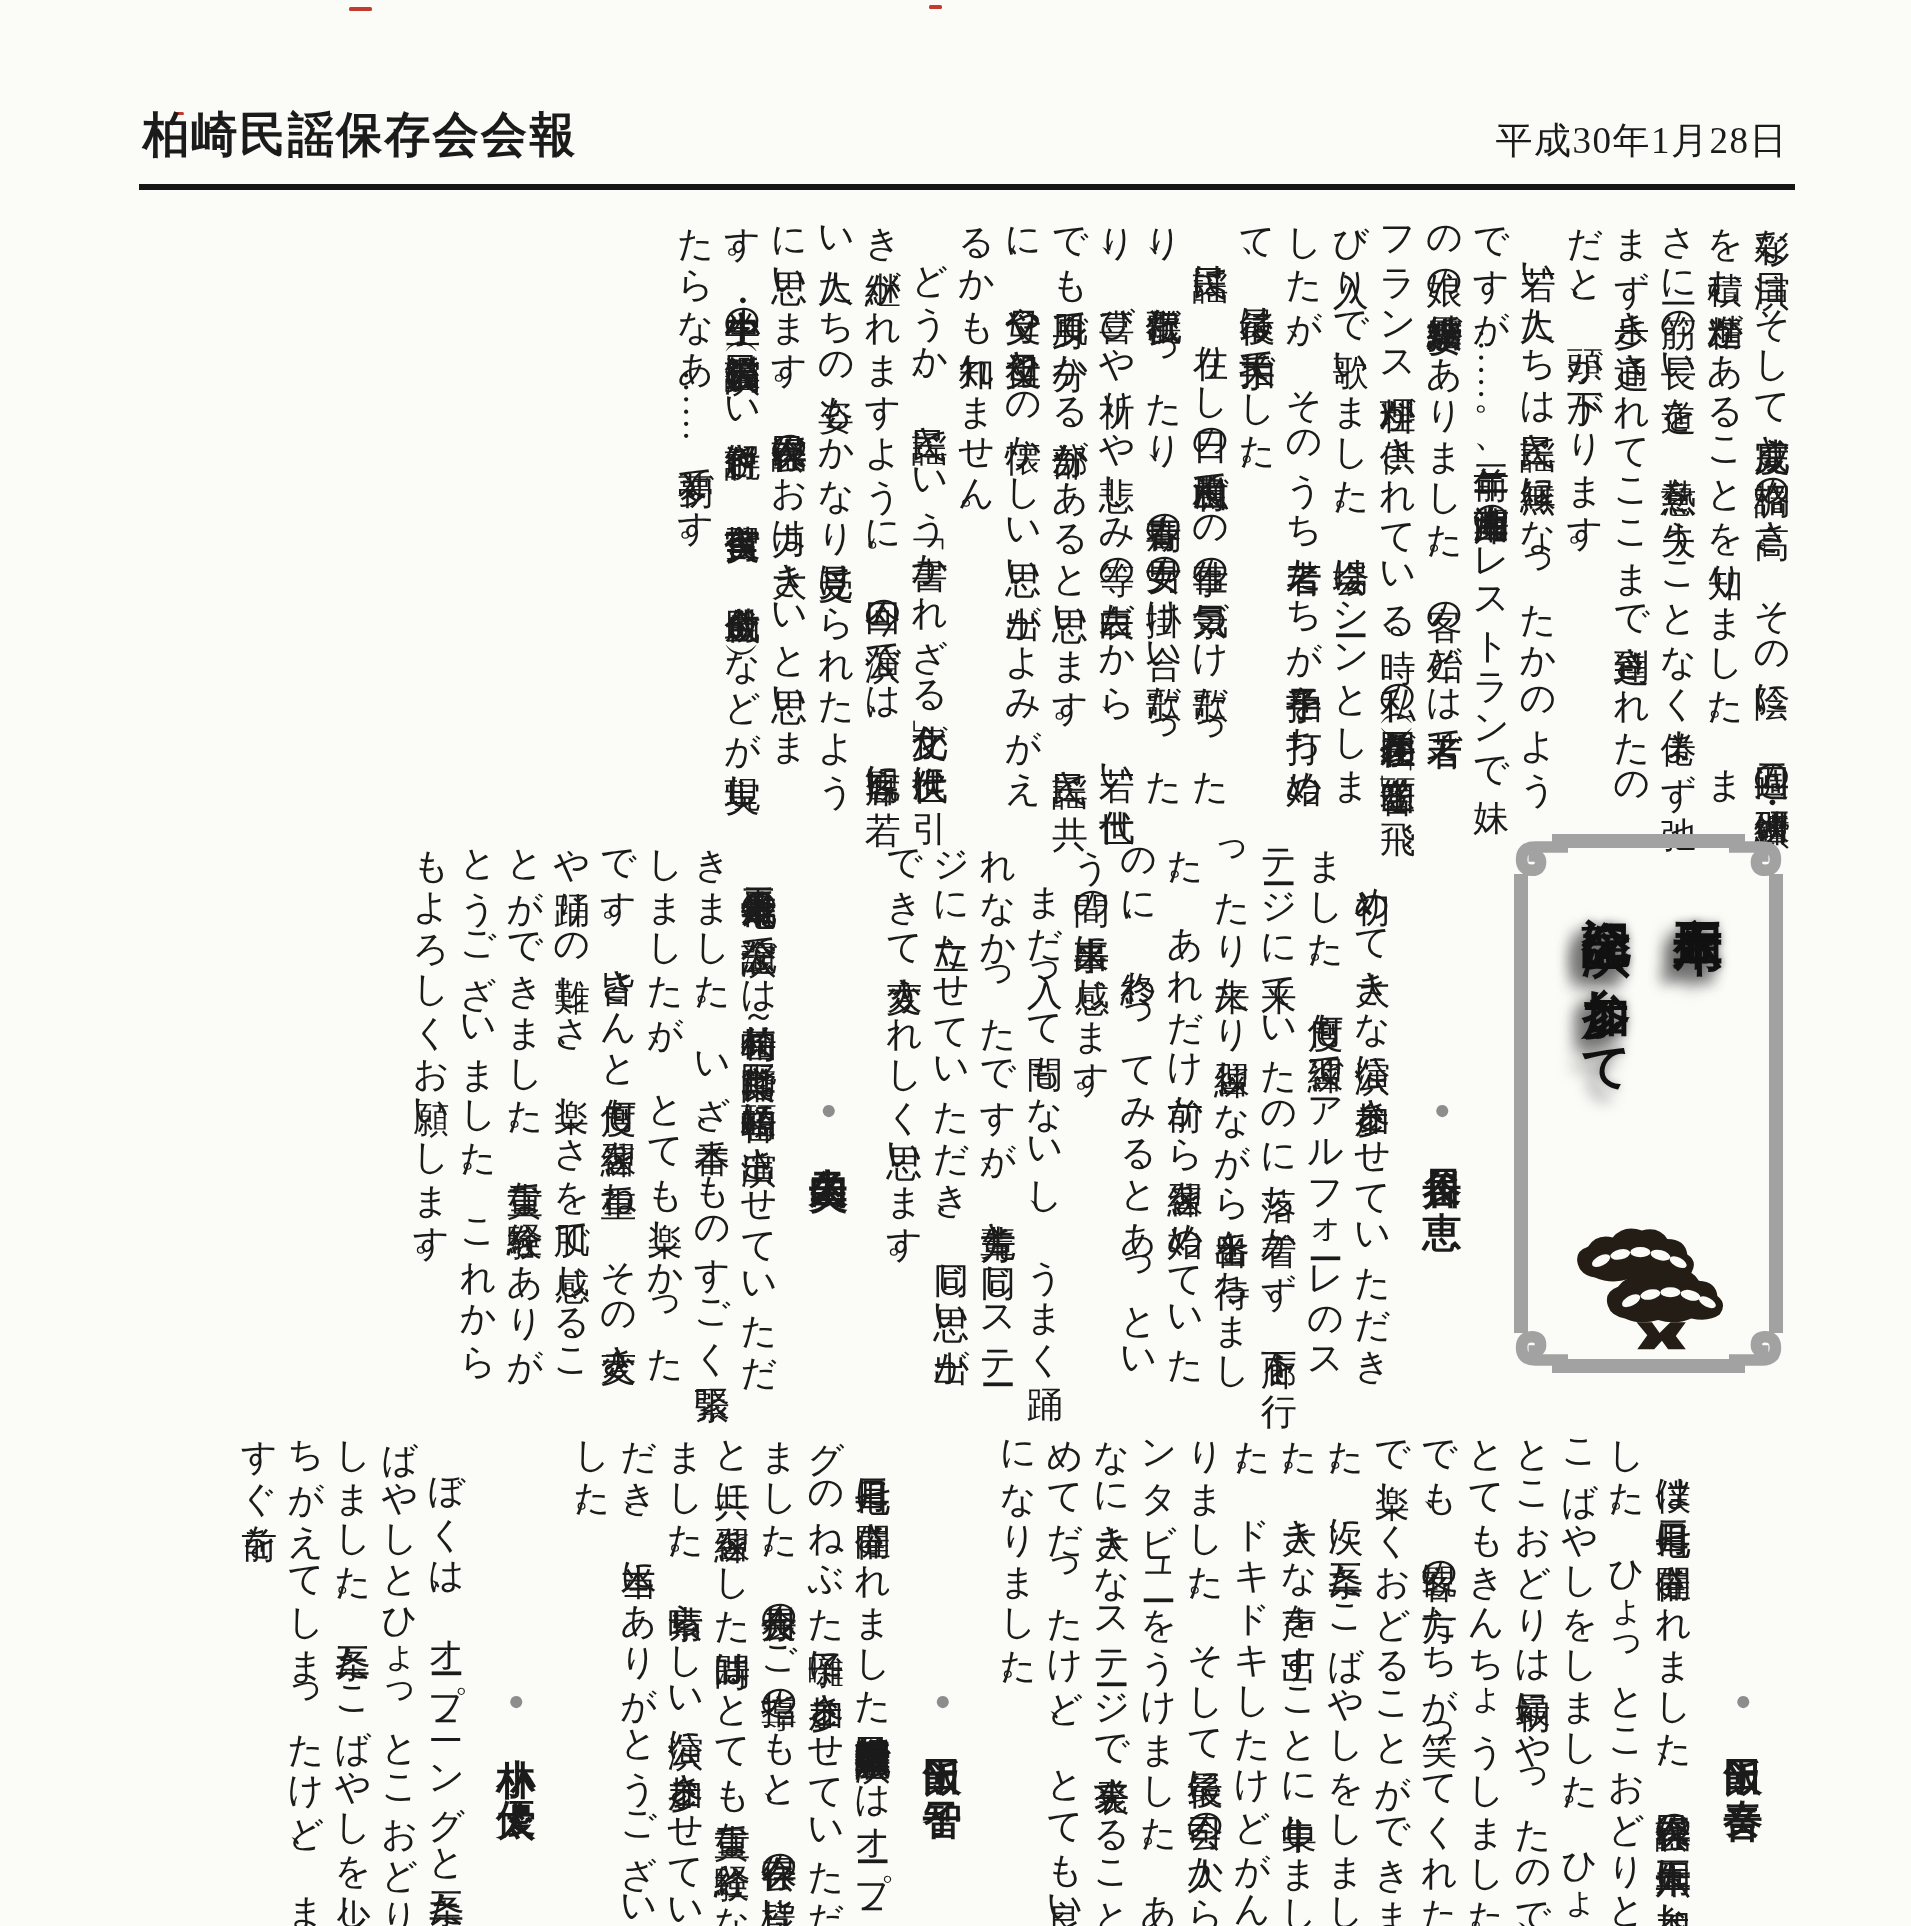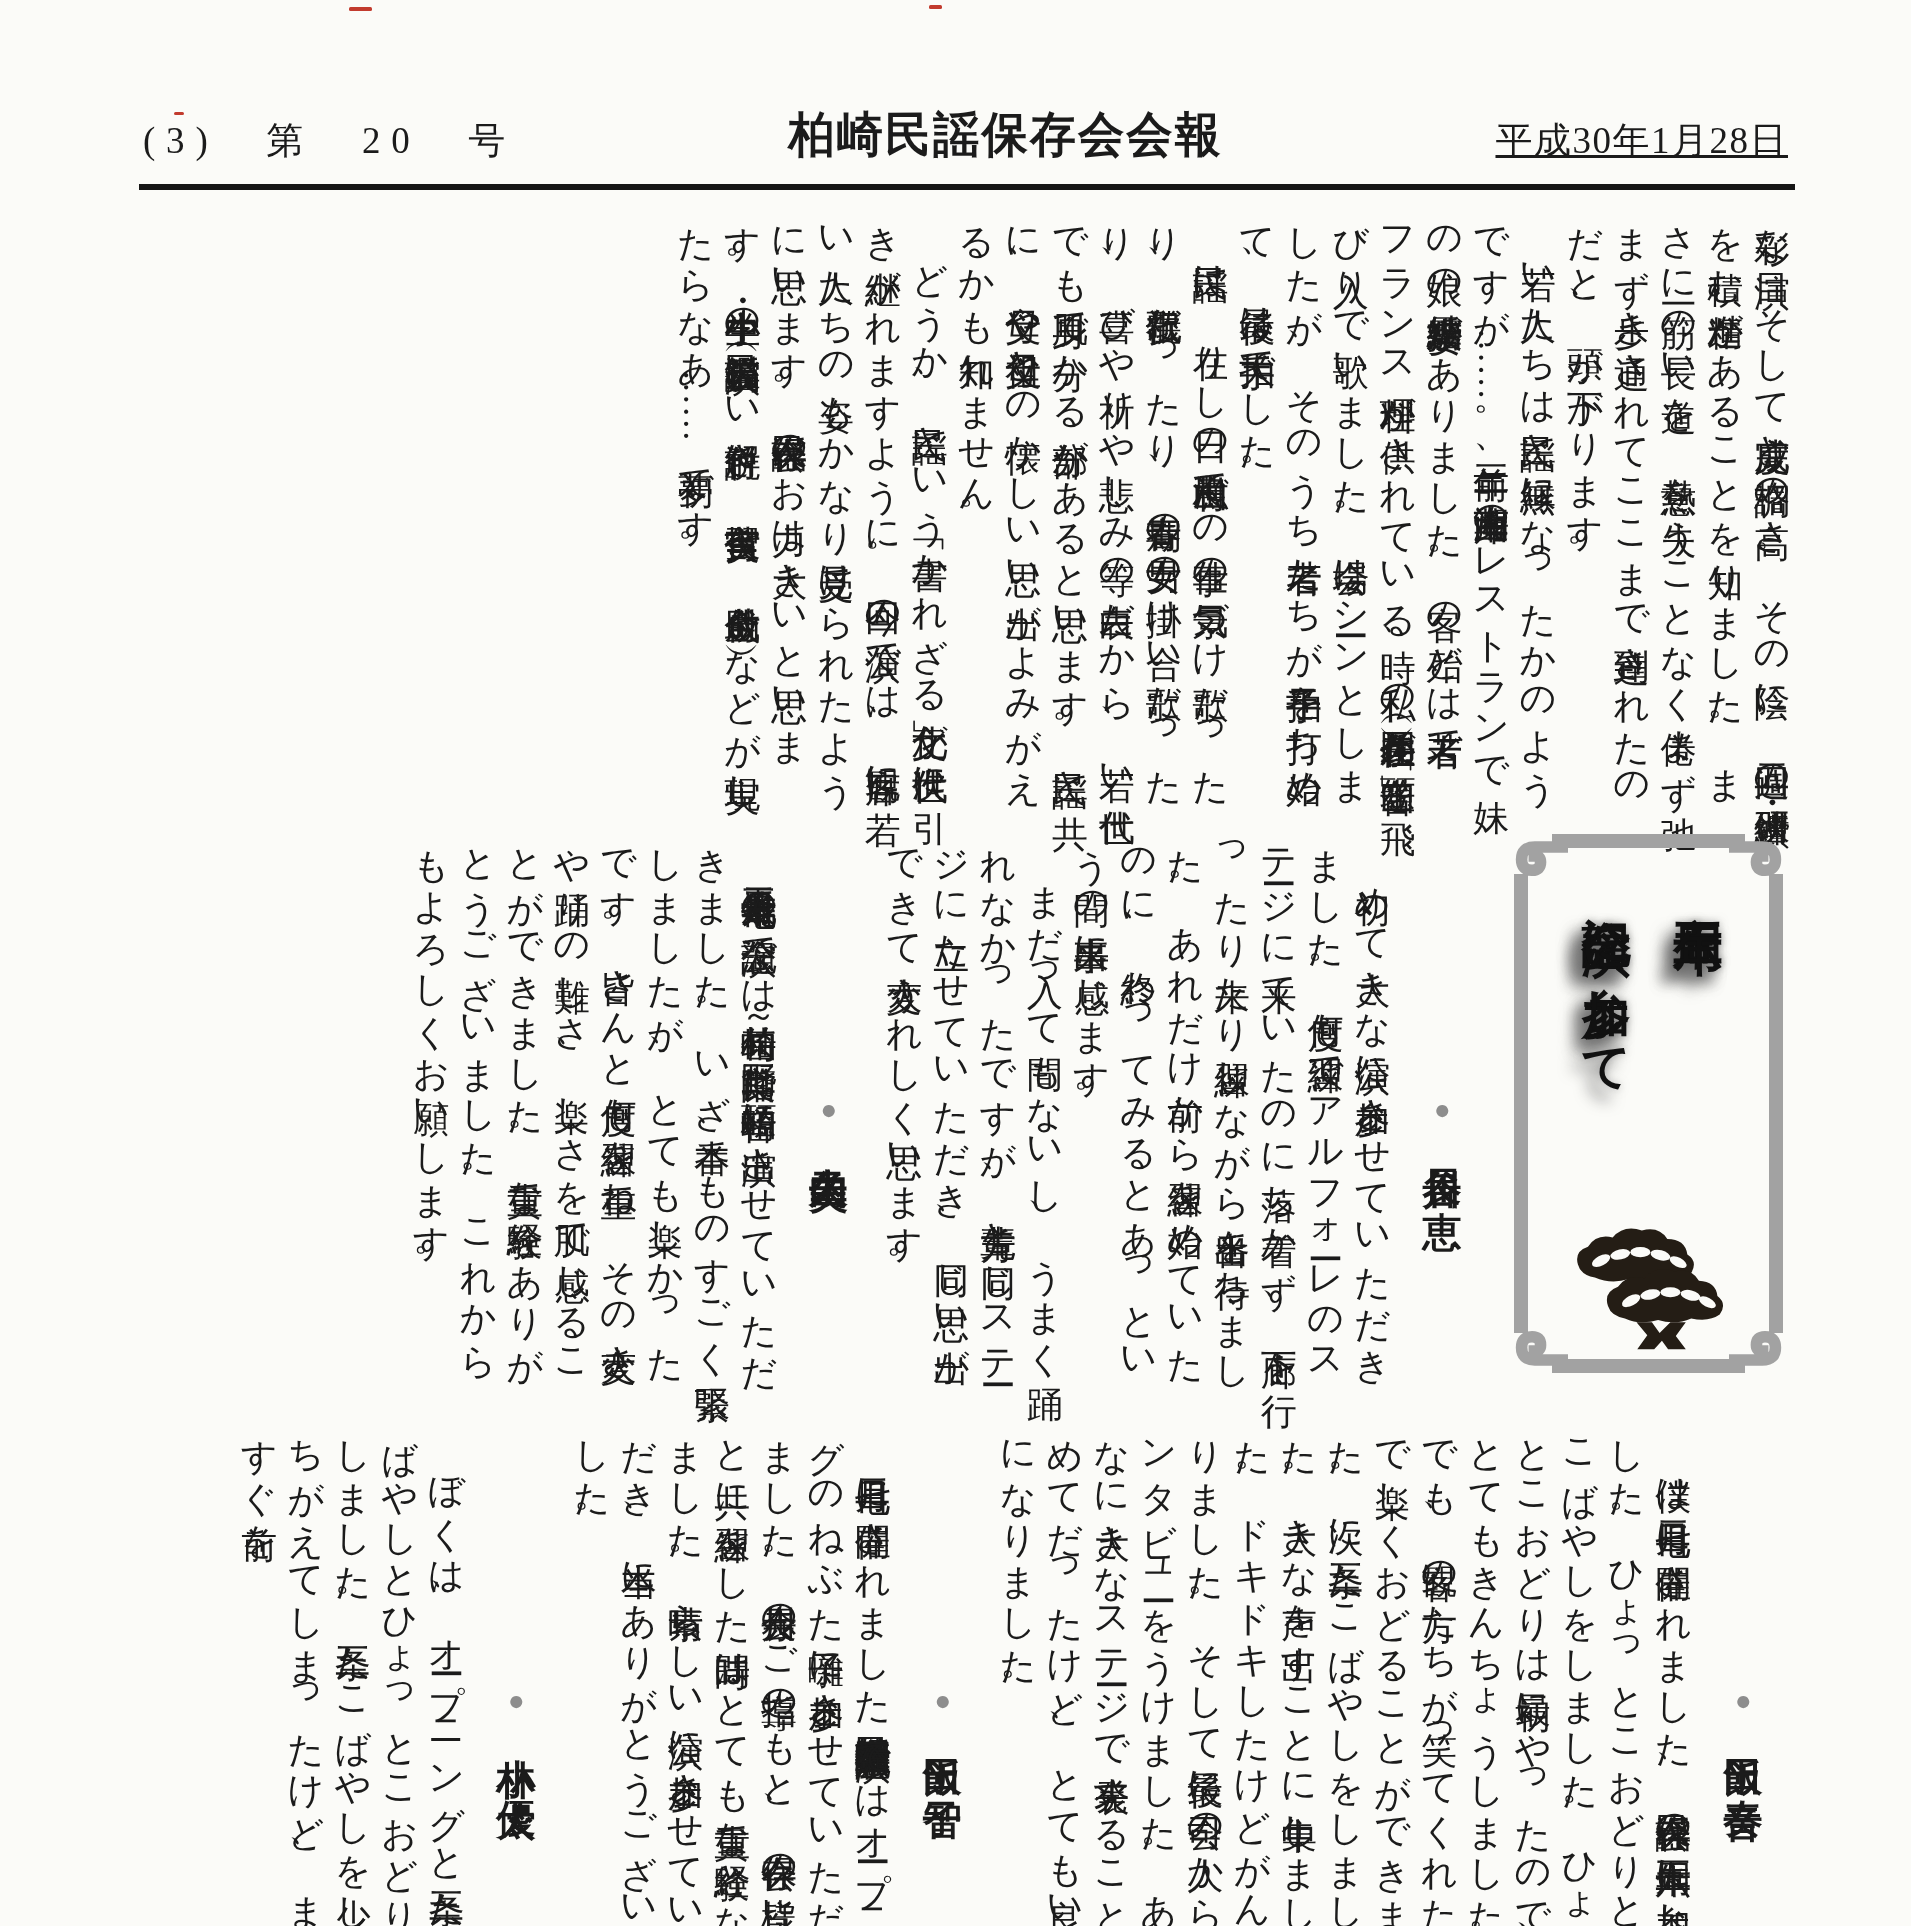--- a/index.html
+++ b/index.html
@@ -17,21 +17,21 @@
   .header {
     position:absolute; left:143px; top:104px; width:1645px; height:62px;
     display:flex; justify-content:space-between; align-items:flex-end;
   }
   .issue-label { font-size:37px; letter-spacing:10.8px; }
   .masthead {
     font-family:"Liberation Sans","DejaVu Sans",sans-serif;
     font-weight:900; font-size:46px; letter-spacing:2.3px;
     transform:scaleY(1.05);
   }
-  .date-label { font-size:37px; letter-spacing:1.5px;text-decoration:underline; }
+  .date-label { font-size:37px; letter-spacing:1.5px; }
   .header-rule {
     position:absolute; left:139px; top:184px; width:1656px; height:6.2px;
     background:#161616;
   }
   .scan-speck { position:absolute; background:#c23b2e; border-radius:1.5px; }
 
   
   .vtext {
     writing-mode:vertical-rl;
     text-orientation:mixed;
@@ -85,21 +85,20 @@
 </head>
 <body>
 
 <div class="page">
 
   <div class="scan-speck" style="left:349px; top:7px; width:23px; height:3.9px;"></div>
   <div class="scan-speck" style="left:929px; top:5.4px; width:13px; height:3.9px;"></div>
   <div class="scan-speck" style="left:174px; top:112px; width:10px; height:3.1px;"></div>
 
   <div class="header">
-    <div class="issue-label">(3)　第　20　号</div>
     <div class="masthead">柏崎民謡保存会会報</div>
     <div class="date-label">平成30年1月28日</div>
   </div>
   <div class="header-rule"></div>
 
   <div class="section-a vtext">
     <p>彩な演目、そして完成度と格調の高さ。その陰に、週二回の練習・研鑽を積む精進があることを知りました。まさに一筋の長い道を、熱意を失うことなく倦まず弛まず歩き通されてここまで到達されたのだと、頭が下がります。</p>
     <p>　若い人たちは民謡と無縁になったかのようですが……。三年前、湘南葉山海岸のレストランで妹の娘の結婚披露宴がありました。客の殆どは若者で、フランス料理が供されている時、私の弟（長岡在住）が「山笠音頭」を飛び入りで歌いました。会場はシーンとしましたが、そのうち若者たちが手拍子を打ち始めて、最後は大拍手でした。</p>
     <p>　民謡は、在りし日の農山漁村での仕事の景気づけ歌だったり、祝儀歌だったり、青春期の男女の掛け合い歌だったり、喜びや祈りや悲しみ等の表白だから、若い世代でも肌身で分かる部分があると思います。民謡と共に、父母や祖父母との懐かしい思い出がよみがえるかも知れません。</p>
     <p>　どうか、民謡という「書かれざる文化」が次世代に引き継がれますように。今回の公演では、観客席に若い人たちの姿もかなり見受けられたように思います。民謡保存会のお力は大きいと思います。小・中学生の民謡鑑賞公演（易しい解説付き、実技実習付き、助成金付き）などが実現したらなあ……初夢です。</p>

